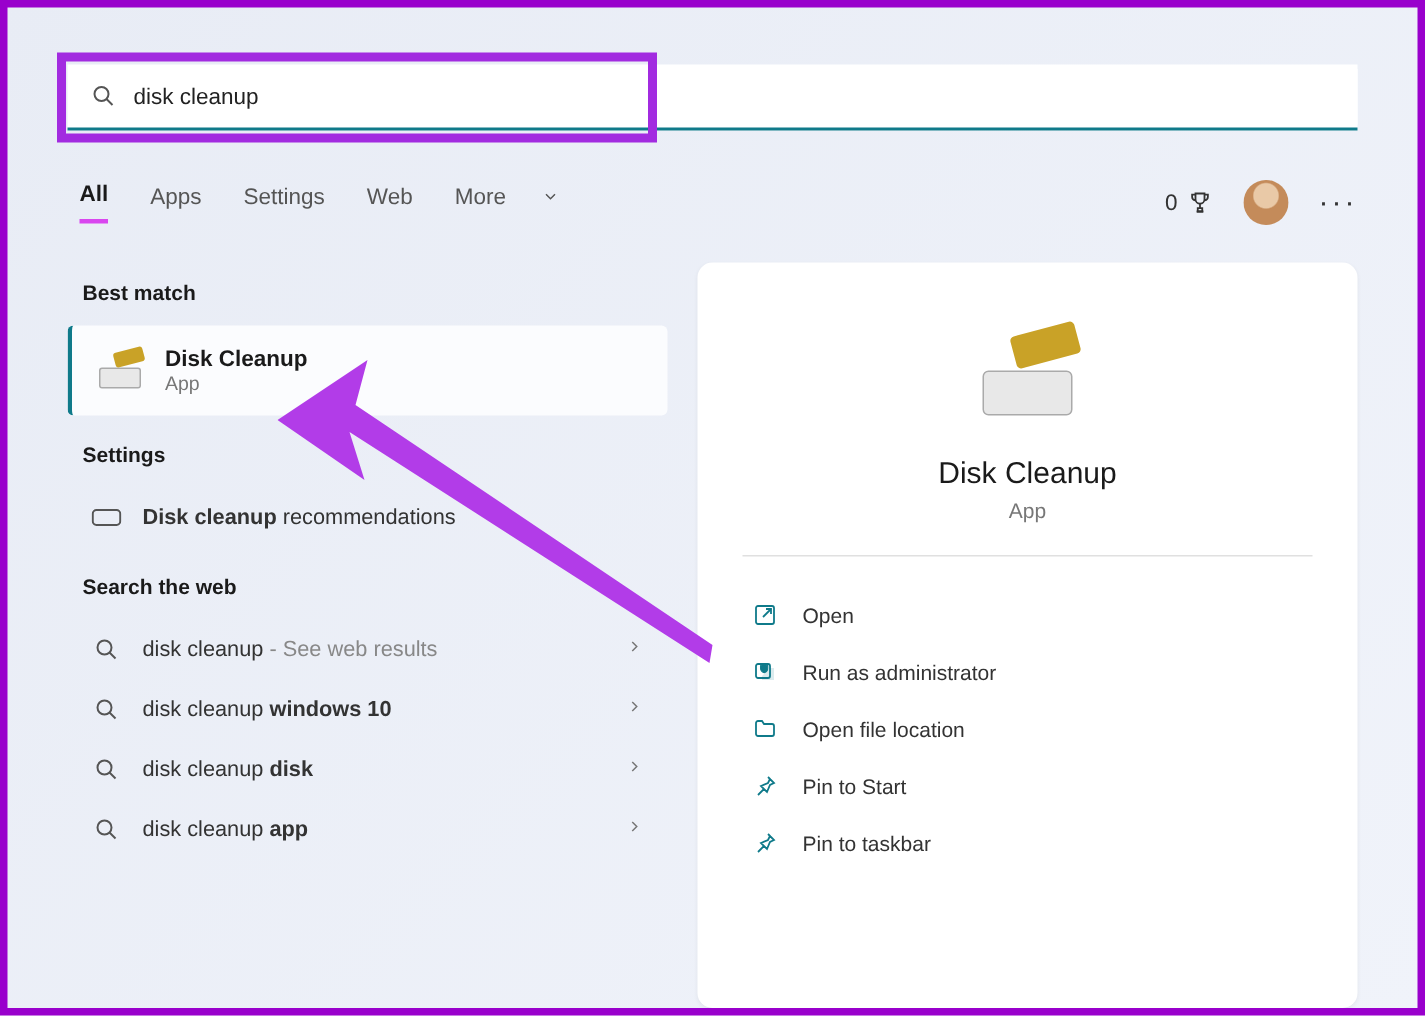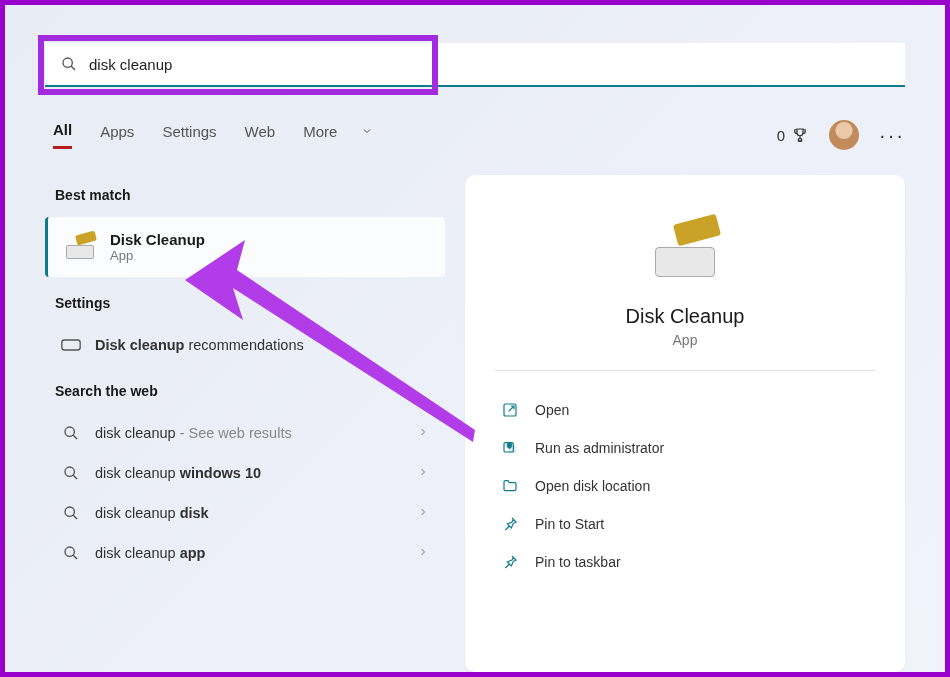--- a/index.html
+++ b/index.html
@@ -45,21 +45,21 @@
     position: absolute;
     top: 115px;
     left: 48px;
     right: 40px;
     display: flex;
     align-items: center;
     font-size: 15px;
   }
   .tabs-left { display:flex; gap: 28px; align-items:center; }
   .tab { color: #555; cursor: pointer; padding-bottom: 8px; }
-  .tab.active { color: #1a1a1a; font-weight:600; border-bottom: 3px solid #b91c1c; }
+  .tab.active { color: #1a1a1a; font-weight:600; border-bottom: 3px solid #d946ef; }
   .tab-more { display:flex; align-items:center; gap:24px; }
   .tabs-right { margin-left:auto; display:flex; align-items:center; gap:20px; }
   .rewards { display:flex; align-items:center; gap:6px; font-size:15px; color:#333; }
   .avatar { width:30px; height:30px; border-radius:50%; background: #d4a373 radial-gradient(circle at 50% 35%, #e9c9a7 8px, #c48b5a 9px); }
   .more-dots { font-size:20px; color:#333; letter-spacing:2px; cursor:pointer; }
 
   .content {
     position:absolute;
     top: 170px;
     left: 40px;
@@ -276,21 +276,21 @@
           </svg>
         </span>
       <span>Run as administrator</span>
     </div>
     <div class="action-row">
       <span class="ai">
           <svg width="16" height="16" viewBox="0 0 24 24" fill="none" stroke="#0f7a8a" stroke-width="1.8">
             <path d="M3 6a2 2 0 0 1 2-2h4l2 3h8a2 2 0 0 1 2 2v8a2 2 0 0 1-2 2H5a2 2 0 0 1-2-2V6z"></path>
           </svg>
         </span>
-      <span>Open disk location</span>
+      <span>Open file location</span>
     </div>
     <div class="action-row">
       <span class="ai">
           <svg width="16" height="16" viewBox="0 0 24 24" fill="none" stroke="#0f7a8a" stroke-width="1.8">
             <path d="M15 3l6 6-4 2-3 7-3-3-6 6 6-6-3-3 7-3 2-4z" transform="rotate(0)"></path>
           </svg>
         </span>
       <span>Pin to Start</span>
     </div>
     <div class="action-row">

